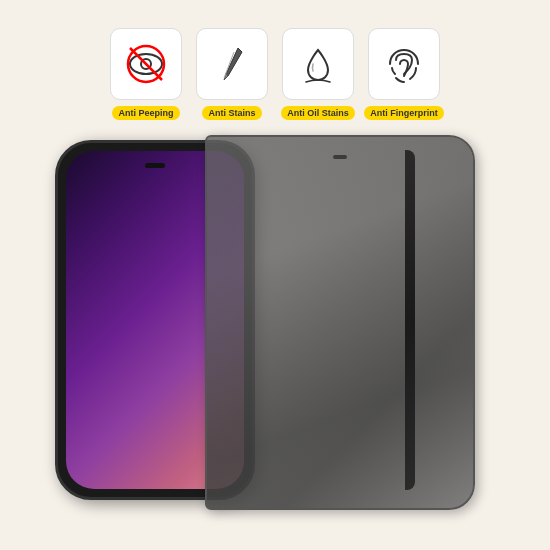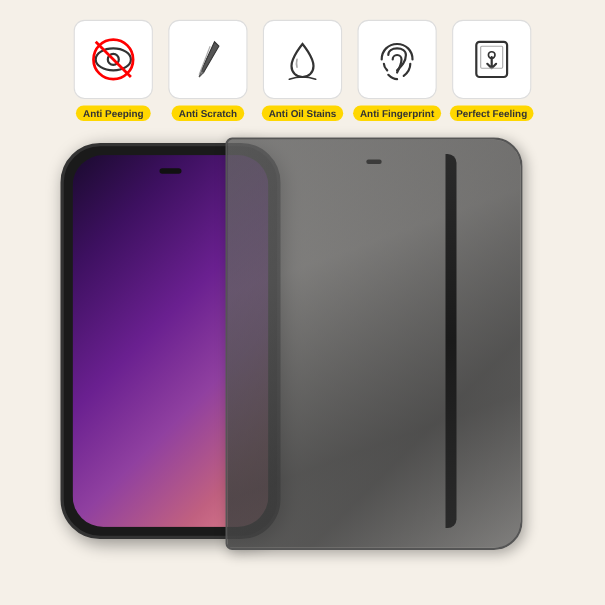--- a/index.html
+++ b/index.html
@@ -10,20 +10,21 @@
       font-family: Arial, sans-serif;
       overflow: hidden;
       position: relative;
     }
 
     .top-section {
       display: flex;
       justify-content: center;
       gap: 6px;
       padding: 18px 10px 10px 10px;
+      margin-top: 10px;
     }
 
     .feature-item {
       display: flex;
       flex-direction: column;
       align-items: center;
       width: 80px;
     }
 
     .icon-box {
@@ -190,21 +191,21 @@
 
   <div class="feature-item">
     <div class="icon-box">
       <svg viewBox="0 0 44 44">
 
         <path d="M28 6 L16 32 L18 34 L32 10 Z" fill="#555" stroke="#333" stroke-width="1"></path>
         <path d="M16 32 L14 38 L18 34 Z" fill="#888" stroke="#555" stroke-width="1"></path>
         <line x1="24" y1="10" x2="14" y2="36" stroke="#aaa" stroke-width="1"></line>
       </svg>
     </div>
-    <div class="feature-label">Anti Scratch</div>
+    <div class="feature-label">Anti Stains</div>
   </div>
 
 
   <div class="feature-item">
     <div class="icon-box">
       <svg viewBox="0 0 44 44">
 
         <path d="M22 8 C22 8, 12 20, 12 28 C12 34, 16.5 38, 22 38 C27.5 38, 32 34, 32 28 C32 20, 22 8, 22 8 Z" fill="none" stroke="#333" stroke-width="2"></path>
 
         <path d="M10 40 Q22 36 34 40" fill="none" stroke="#333" stroke-width="1.5" stroke-linecap="round"></path>
@@ -223,35 +224,20 @@
         <path d="M14 18 C14 14, 17.5 12, 22 12 C26.5 12, 30 14, 30 18 C30 24, 26 28, 22 32" fill="none" stroke="#333" stroke-width="2" stroke-linecap="round"></path>
         <path d="M18 22 C18 20, 19.5 18, 22 18 C24.5 18, 26 20, 26 22 C26 26, 24 30, 22 34" fill="none" stroke="#333" stroke-width="2" stroke-linecap="round"></path>
         <path d="M10 26 C10 28, 11 30, 13 32" fill="none" stroke="#333" stroke-width="2" stroke-linecap="round"></path>
         <path d="M34 26 C34 30, 32 34, 28 37" fill="none" stroke="#333" stroke-width="2" stroke-linecap="round"></path>
         <path d="M14 36 C17 39, 20 40, 22 40" fill="none" stroke="#333" stroke-width="2" stroke-linecap="round"></path>
       </svg>
     </div>
     <div class="feature-label">Anti Fingerprint</div>
   </div>
 
-  <div class="feature-item">
-    <div class="icon-box">
-      <svg viewBox="0 0 44 44">
-
-        <rect x="8" y="6" width="28" height="32" rx="3" fill="none" stroke="#333" stroke-width="2"></rect>
-
-        <path d="M22 20 L22 30 M18 26 L22 30 L26 26" fill="none" stroke="#333" stroke-width="2" stroke-linecap="round" stroke-linejoin="round"></path>
-
-        <circle cx="22" cy="18" r="3" fill="none" stroke="#333" stroke-width="1.5"></circle>
-
-        <rect x="12" y="10" width="20" height="20" rx="1" fill="none" stroke="#aaa" stroke-width="1"></rect>
-      </svg>
-    </div>
-    <div class="feature-label">Perfect Feeling</div>
-  </div>
 
 </div>
 
 <div class="phone-section">
   <div class="phone-wrapper">
 
     <div class="phone-body">
       <div class="phone-screen">
         <div class="phone-notch"></div>
         <div class="phone-screen-inner"></div>

